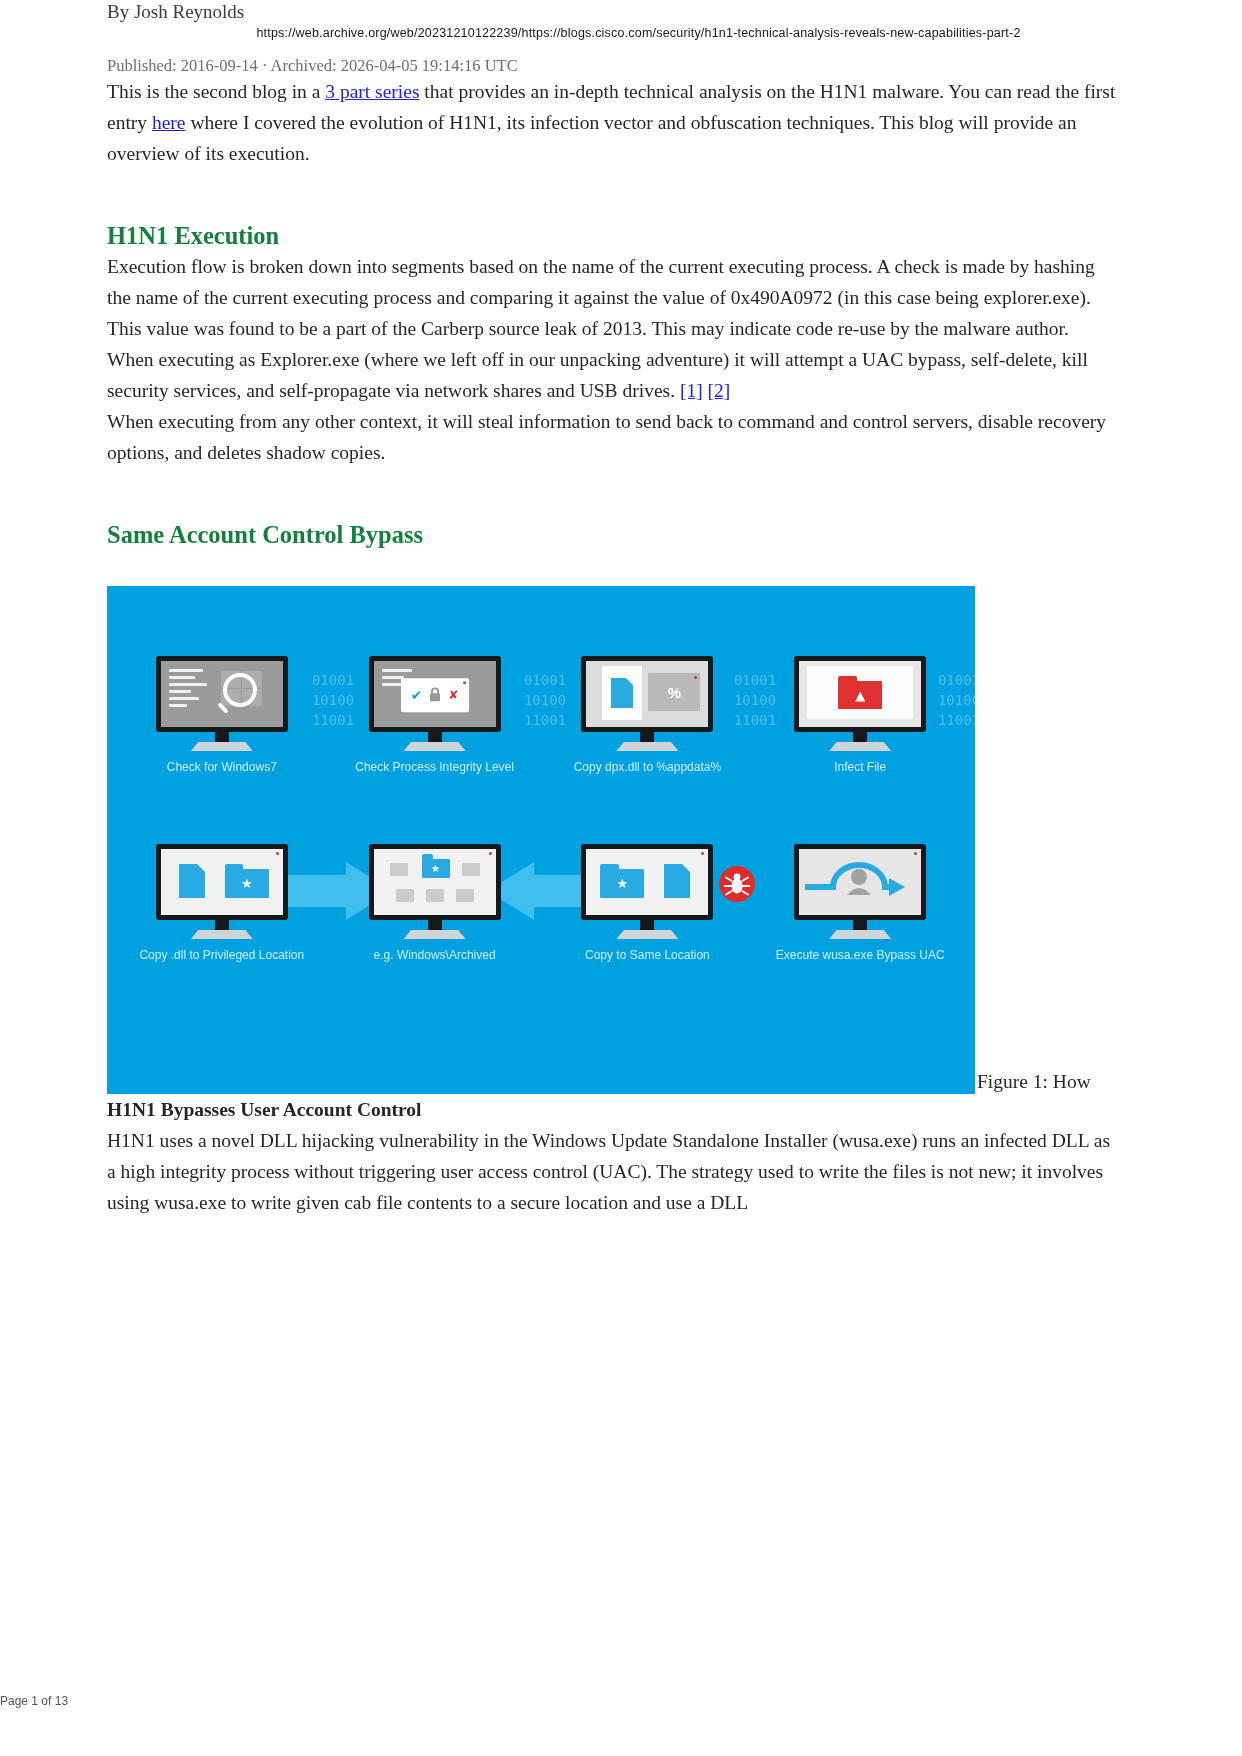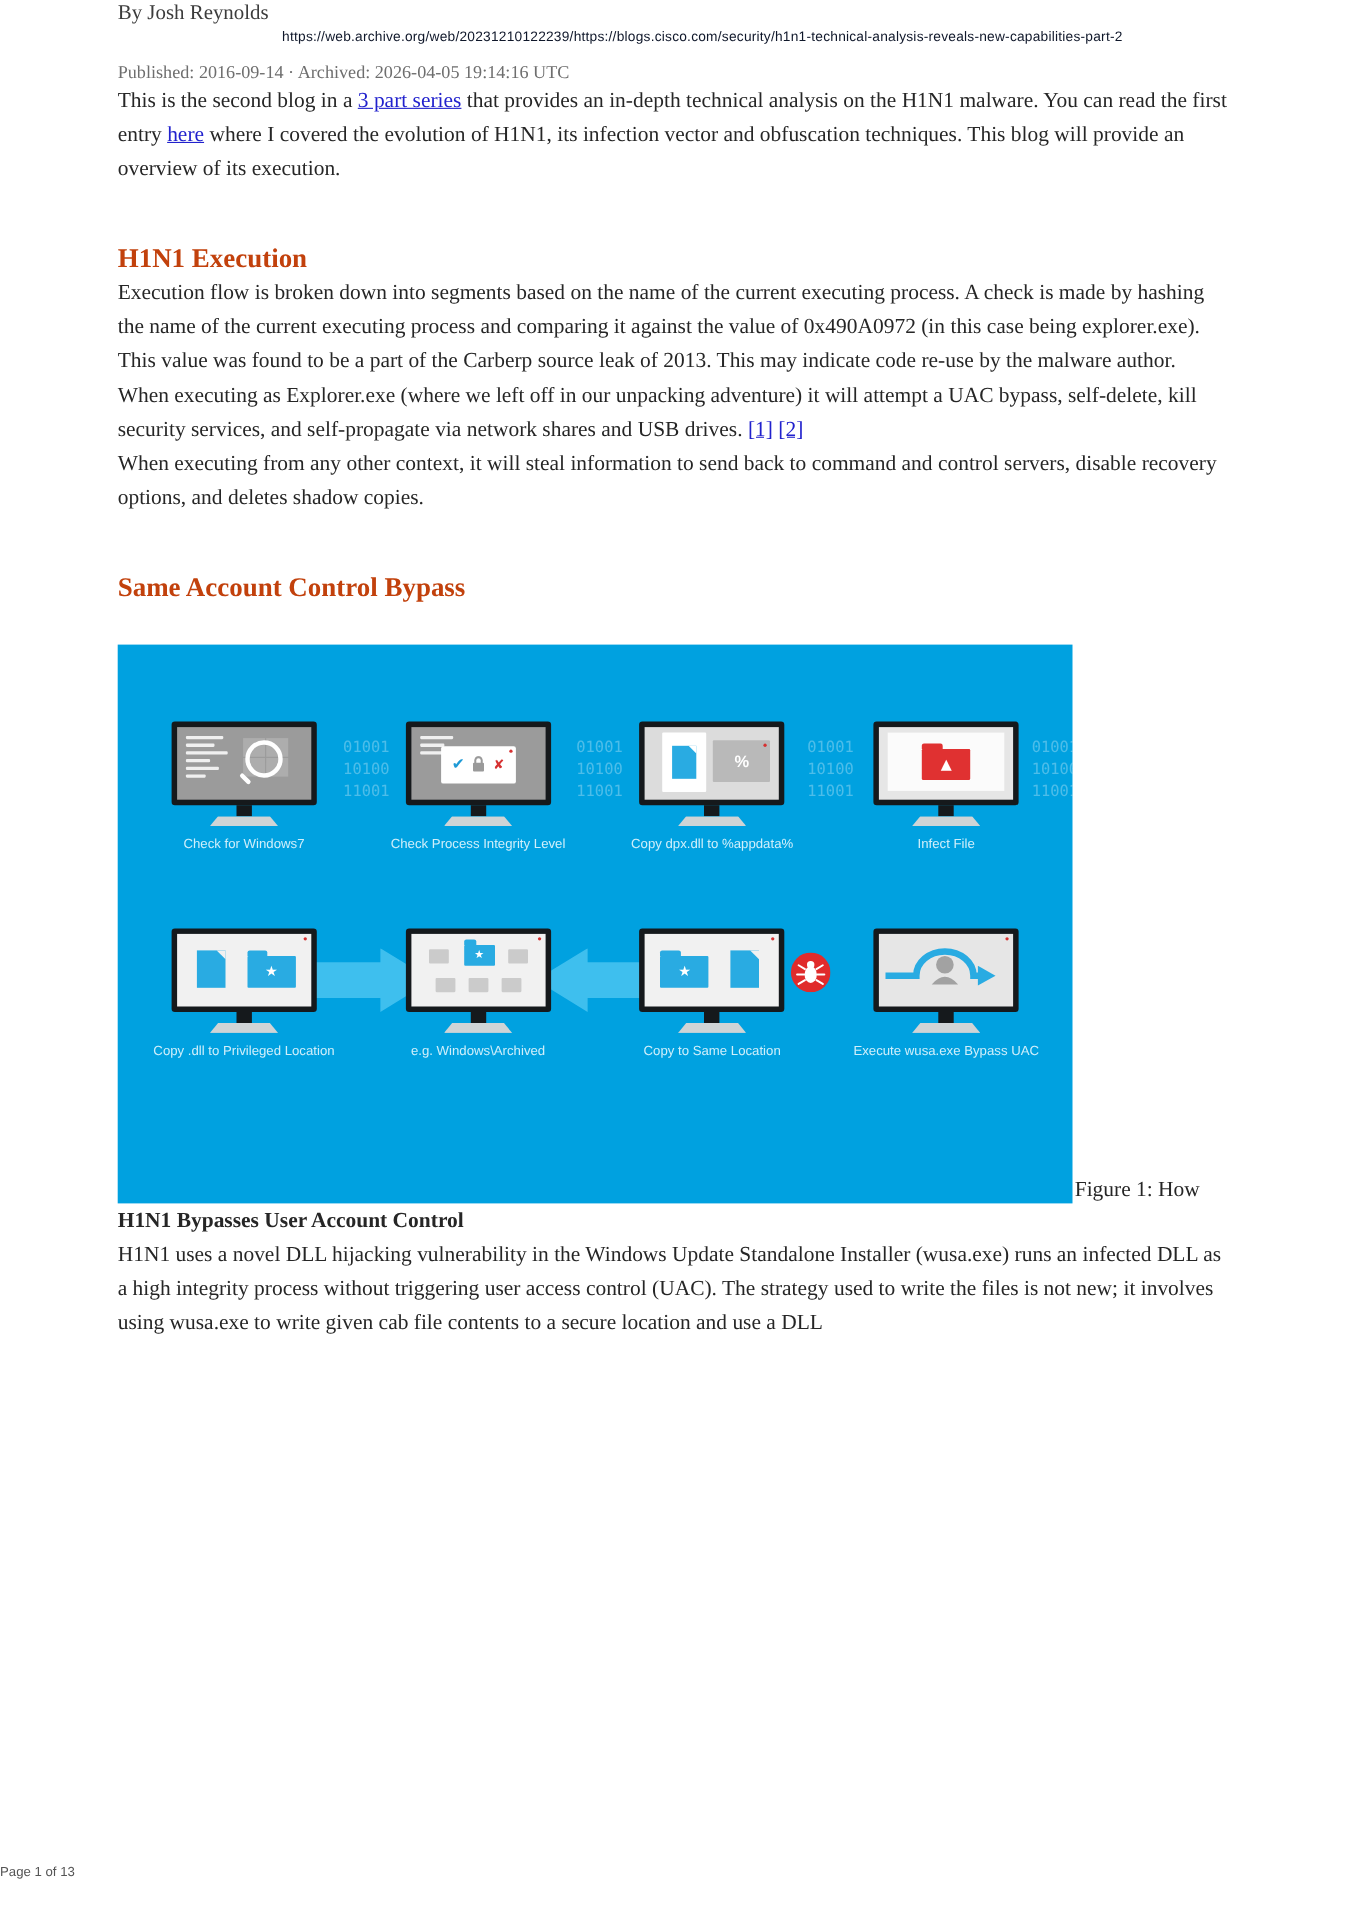--- a/index.html
+++ b/index.html
@@ -14,21 +14,21 @@
     margin-left:47px;
   }
   .content{position:absolute;left:107px;top:0;width:1010px;}
   h1.title{
     margin:186px 0 0 0;font-size:30px;line-height:36px;font-weight:bold;color:#121212;
   }
   .byline{font-size:19px;line-height:24px;color:#3c3c3c;}
   .published{margin-top:32px;font-size:16.5px;line-height:20px;color:#6e6e6e;}
   p.body{font-size:19.5px;line-height:31px;margin:0;color:#262626;}
   .p-intro{margin-top:19px;}
-  h2.section{font-size:24.5px;line-height:30px;font-weight:bold;color:#c2410c;margin:52px 0 0 0;}
+  h2.section{font-size:24.5px;line-height:30px;font-weight:bold;color:#15803d;margin:52px 0 0 0;}
   .p-exec{margin-top:44px;}
   .p-ctx{margin-top:44px;}
   .h2-uac{margin-top:34px;}
   a.lnk{color:#2121cd;text-decoration:underline;cursor:pointer;}
   a.ref{color:#2121cd;text-decoration:underline;cursor:pointer;}
 
   
   .figure-wrap{margin-top:36px;font-size:0;}
   .figure{
     display:inline-block;vertical-align:bottom;position:relative;

